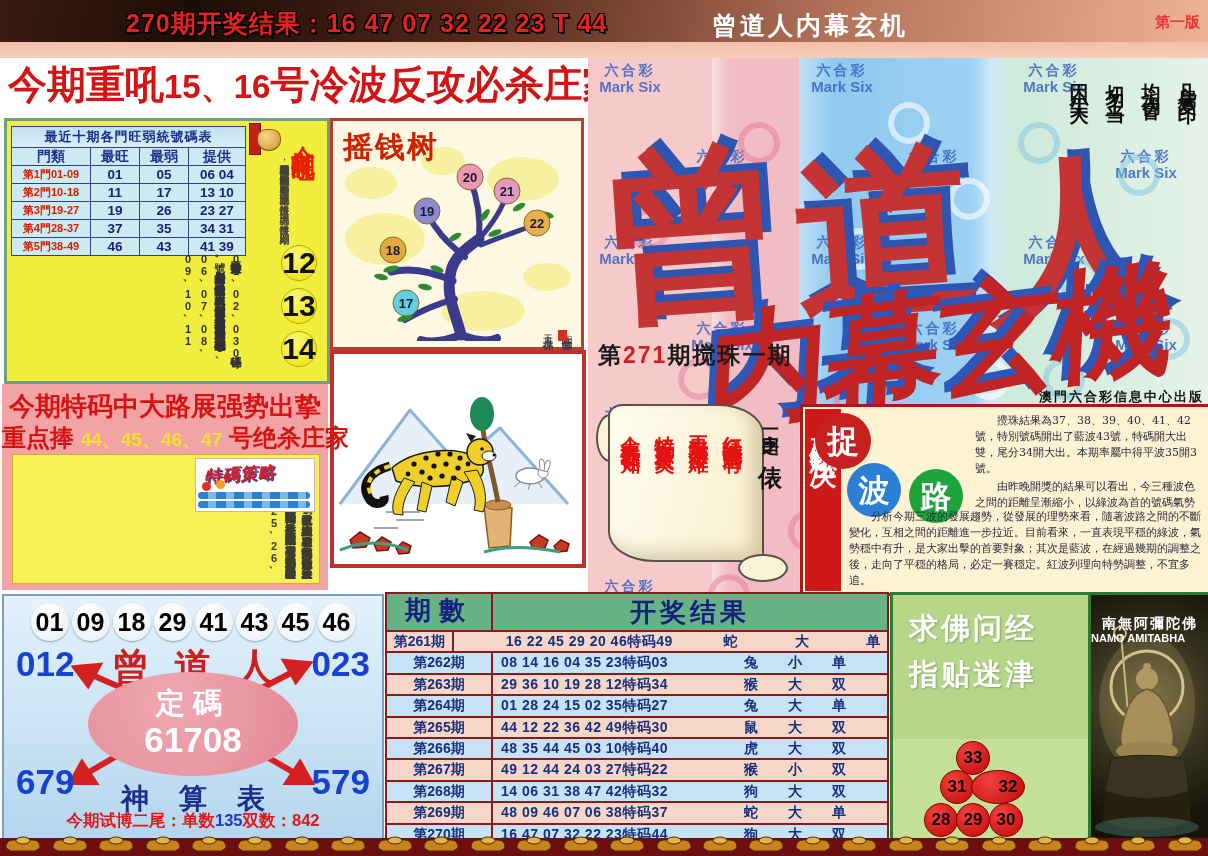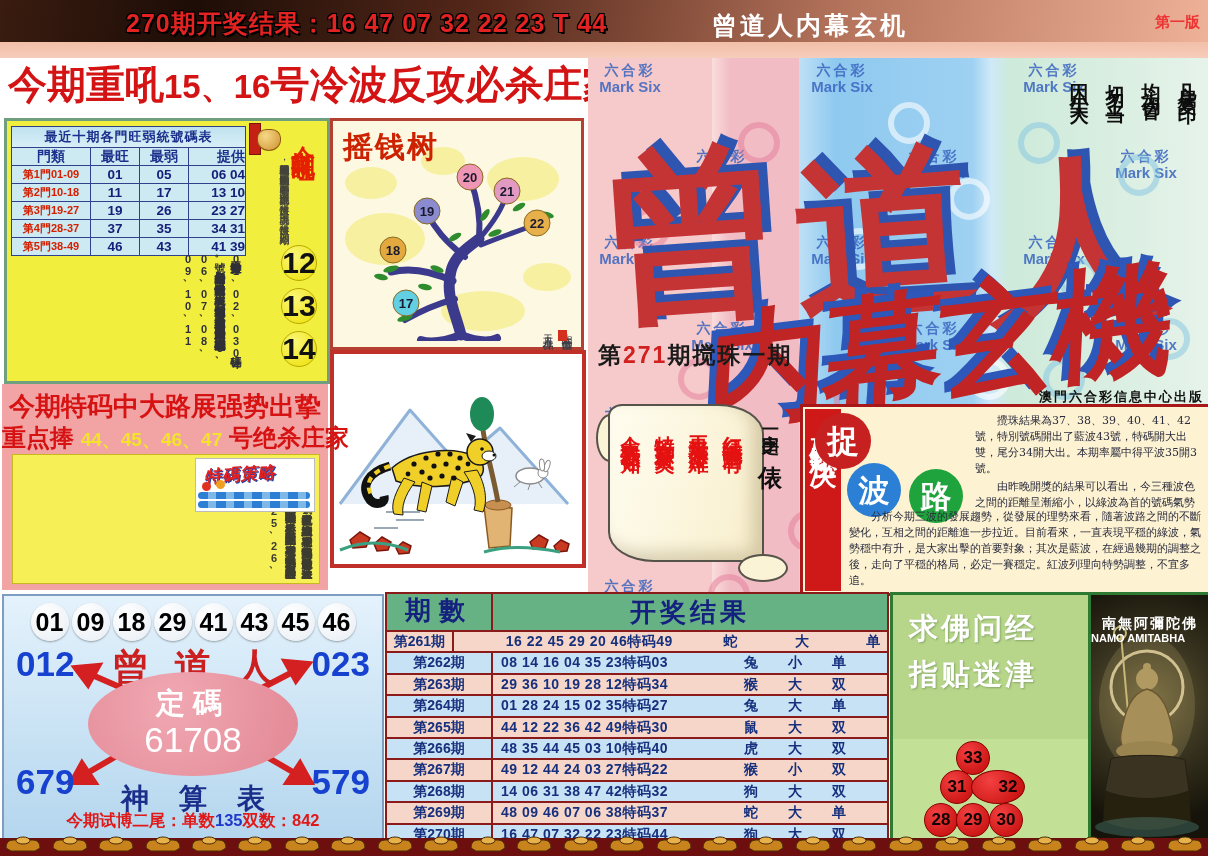--- a/index.html
+++ b/index.html
@@ -24,21 +24,21 @@
   #headline .nums{font-size:33px;font-weight:600;}
 
   
   #statsbox{left:4px;top:118px;width:320px;height:260px;background:#f1ee3e;border:3px solid #6f9f7f;}
   #gate-table{left:4px;top:5px;width:233px;background:#cde9f1;border:1px solid #30408a;}
   #gate-title{height:20px;line-height:20px;text-align:center;color:#1b2f8c;font-weight:bold;font-size:13px;letter-spacing:1px;
     background:linear-gradient(#bfe2ef,#d8eef6);}
   .trow{display:flex;border-top:1px solid #30408a;height:17px;line-height:17px;}
   .trow .c1{width:78px;border-right:1px solid #30408a;text-align:center;}
   .trow .c2,.trow .c3{width:48px;border-right:1px solid #30408a;text-align:center;}
-  .trow .c4{flex:1;text-align:right;}
+  .trow .c4{flex:1;text-align:center;}
   .thead{color:#1b2f8c;font-weight:bold;font-size:14px;}
   .gate-label{color:#d42000;font-weight:bold;font-size:11px;}
   .gate-val{color:#16207a;font-weight:bold;font-size:13.5px;}
   #gate-analysis{left:4px;top:132px;width:233px;height:120px;font-size:11px;font-weight:bold;color:#303038;
     line-height:16px;overflow:hidden;}
   #strip{left:242px;top:2px;width:72px;height:250px;}
   #strip-par{left:0;top:34px;width:42px;height:212px;font-size:10px;color:#44443c;line-height:14px;overflow:hidden;}
   #strip-title{right:2px;top:4px;font-size:24px;font-weight:bold;color:#e52000;letter-spacing:5px;height:124px;}
   .hotball{position:absolute;right:4px;width:34px;height:34px;border-radius:50%;
     background:radial-gradient(circle at 35% 30%,#fbf77a,#ecdf00);border:1px solid #b8a800;
@@ -129,21 +129,21 @@
   #oracle-balls{position:absolute;left:0;top:7px;width:100%;display:flex;justify-content:center;gap:3px;}
   .oball{width:38px;height:38px;border-radius:50%;background:radial-gradient(circle at 35% 30%,#fff,#e8eef4);
     box-shadow:0 1px 2px rgba(0,0,0,.35);text-align:center;line-height:38px;font-size:25px;font-weight:bold;color:#000;}
   .corner{position:absolute;font-size:35px;font-weight:bold;color:#1742d0;}
   #oracle-brand{position:absolute;left:0;top:46px;width:100%;text-align:center;color:#cc2020;
     font-size:38px;font-weight:bold;letter-spacing:24px;text-indent:24px;}
   #oracle-oval{position:absolute;left:84px;top:76px;width:210px;height:104px;border-radius:50%;
     background:radial-gradient(circle at 40% 30%,#f0a8b2,#e28794);}
   #oval-label{position:absolute;left:0;top:12px;width:100%;text-align:center;color:#fff;
     font-size:29px;font-weight:bold;letter-spacing:8px;}
-  #oval-num{position:absolute;left:0;top:48px;width:100%;text-align:center;color:#fff;font-size:35px;font-weight:normal;}
+  #oval-num{position:absolute;left:0;top:48px;width:100%;text-align:center;color:#fff;font-size:35px;font-weight:bold;}
   #oracle-cap{position:absolute;left:0;top:184px;width:100%;text-align:center;color:#1b2f8a;
     font-size:28px;font-weight:bold;letter-spacing:30px;text-indent:30px;}
   #oracle-foot{position:absolute;left:0;top:214px;width:100%;text-align:center;font-size:16.5px;font-weight:bold;color:#e01818;}
   #oracle-foot .odd{color:#2238c8;} 
 
   
   #results{left:385px;top:592px;width:500px;height:253px;border:2px solid #8b1a1a;background:#fff;}
   #res-head{display:flex;height:36px;background:#66b284;border-bottom:2px solid #8b1a1a;}
   #res-head .h1{width:104px;border-right:2px solid #8b1a1a;text-align:center;line-height:36px;
     color:#15217e;font-size:26px;font-weight:bold;letter-spacing:8px;font-family:Liberation Mono, monospace;}

